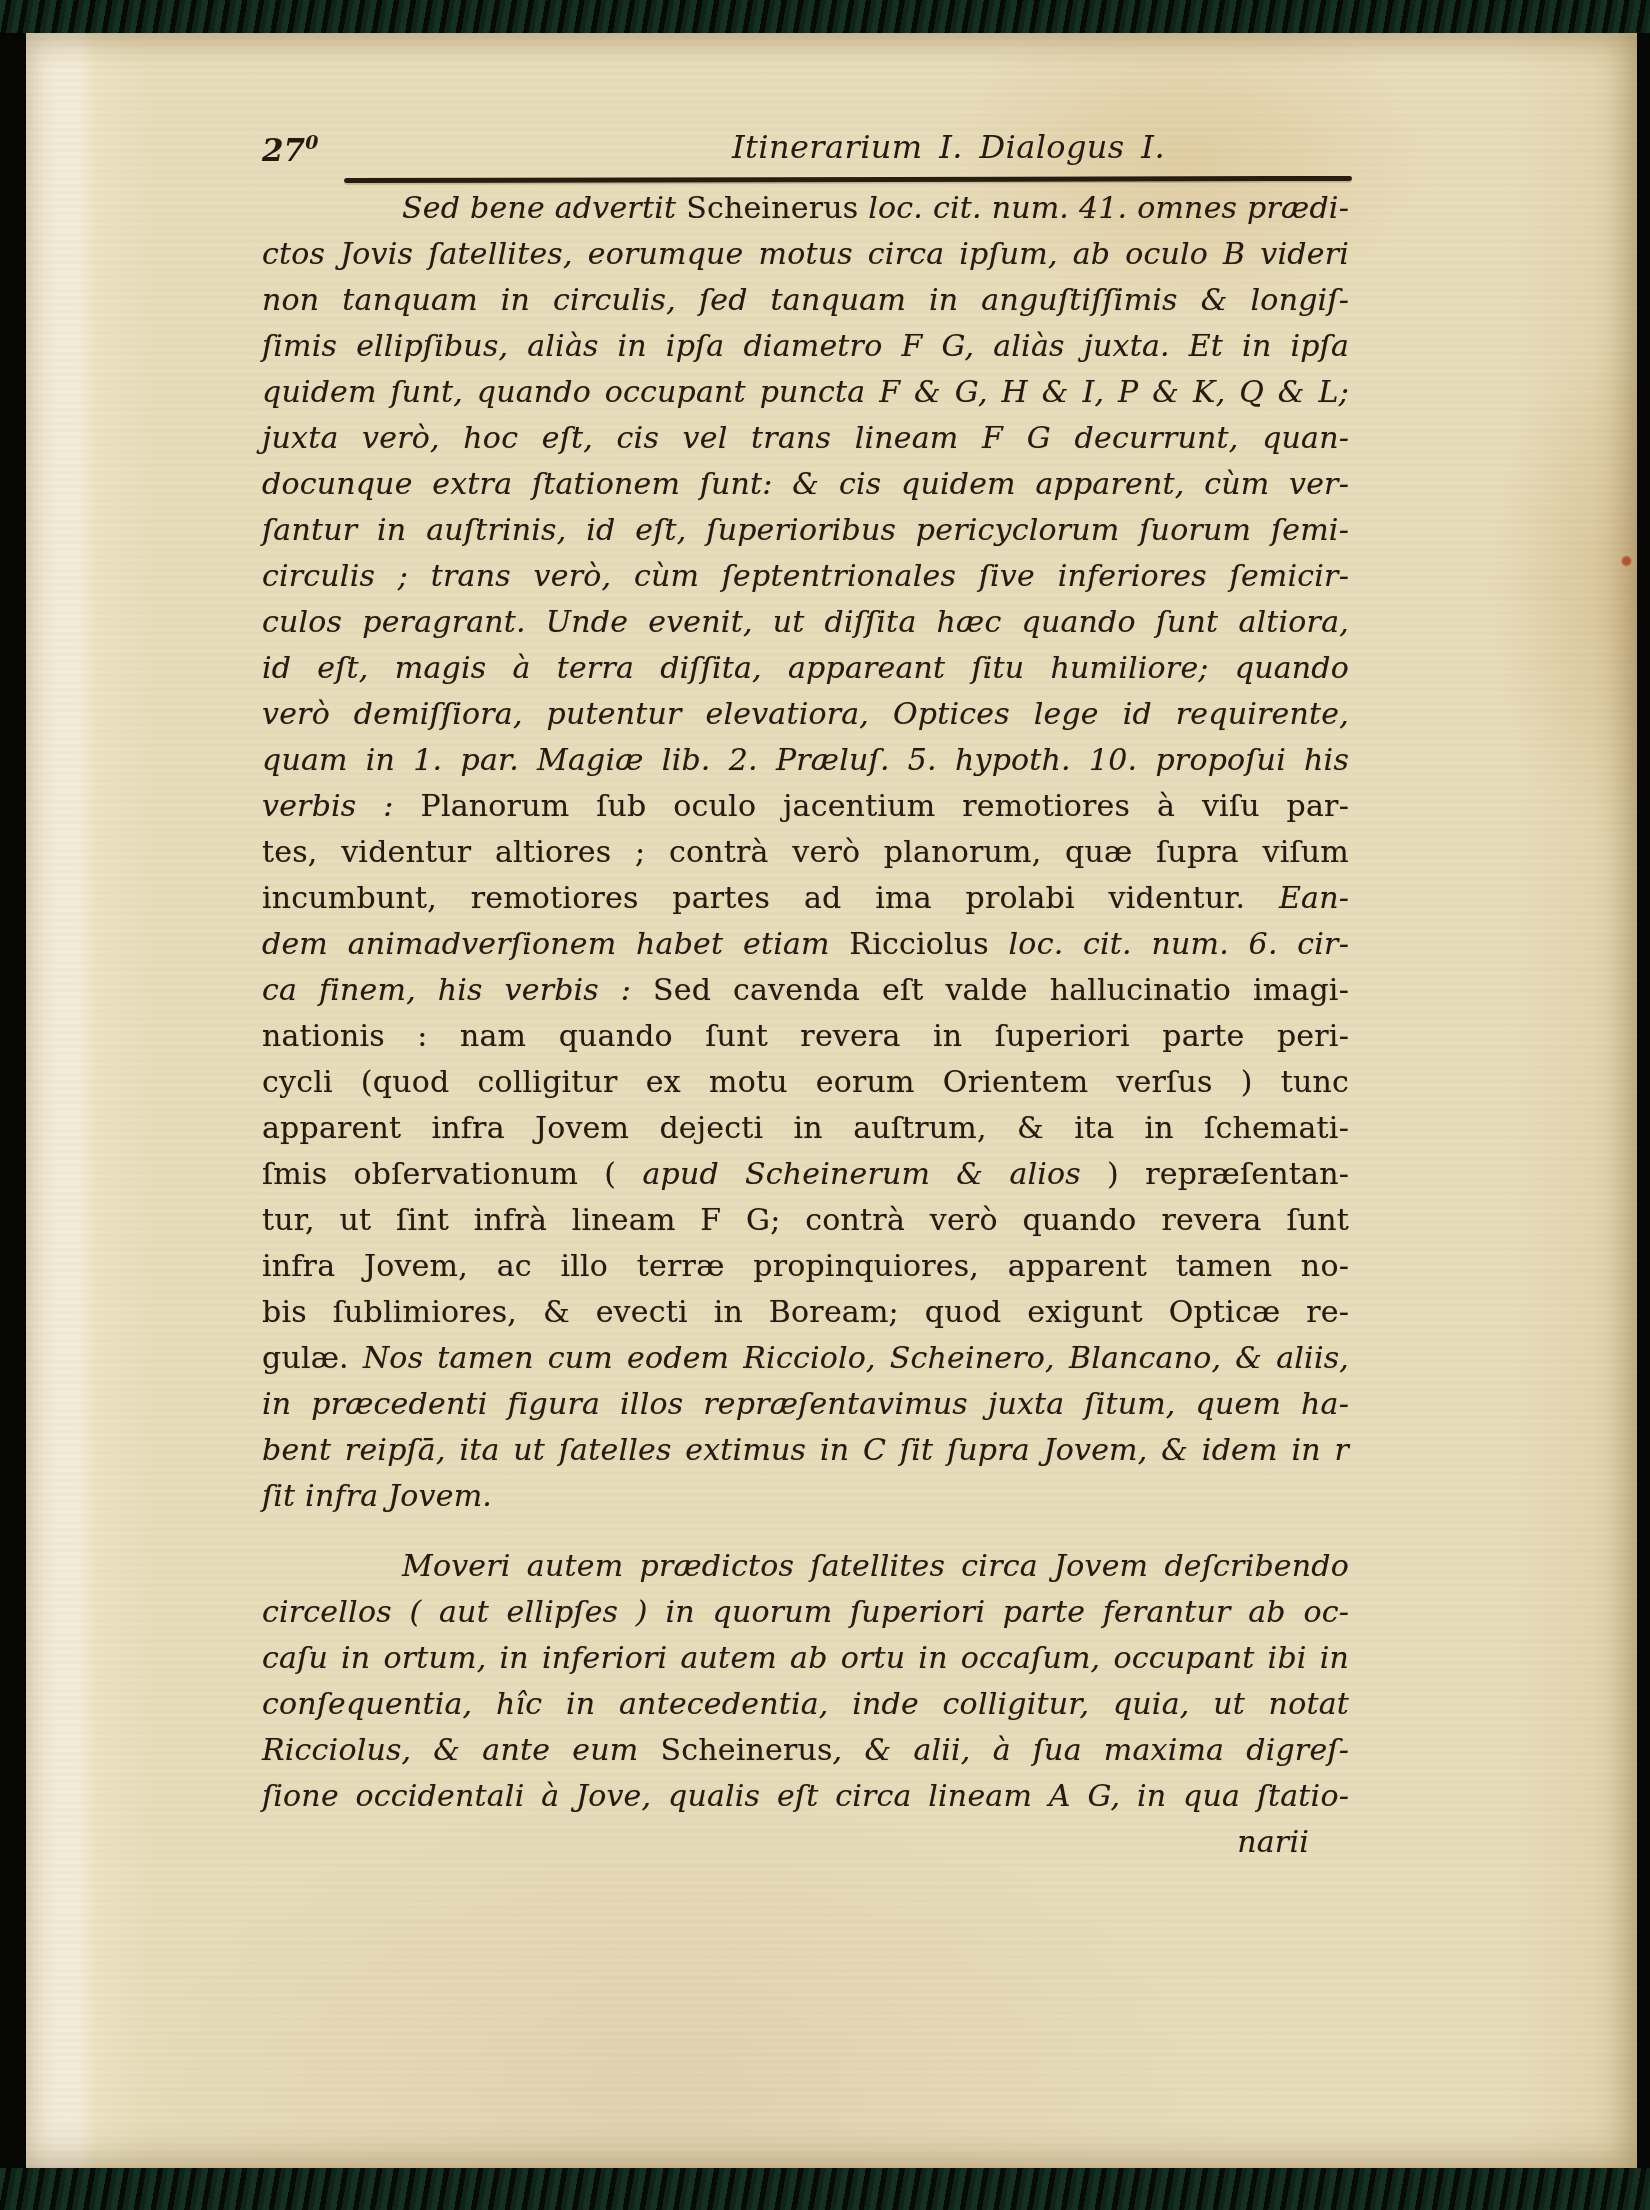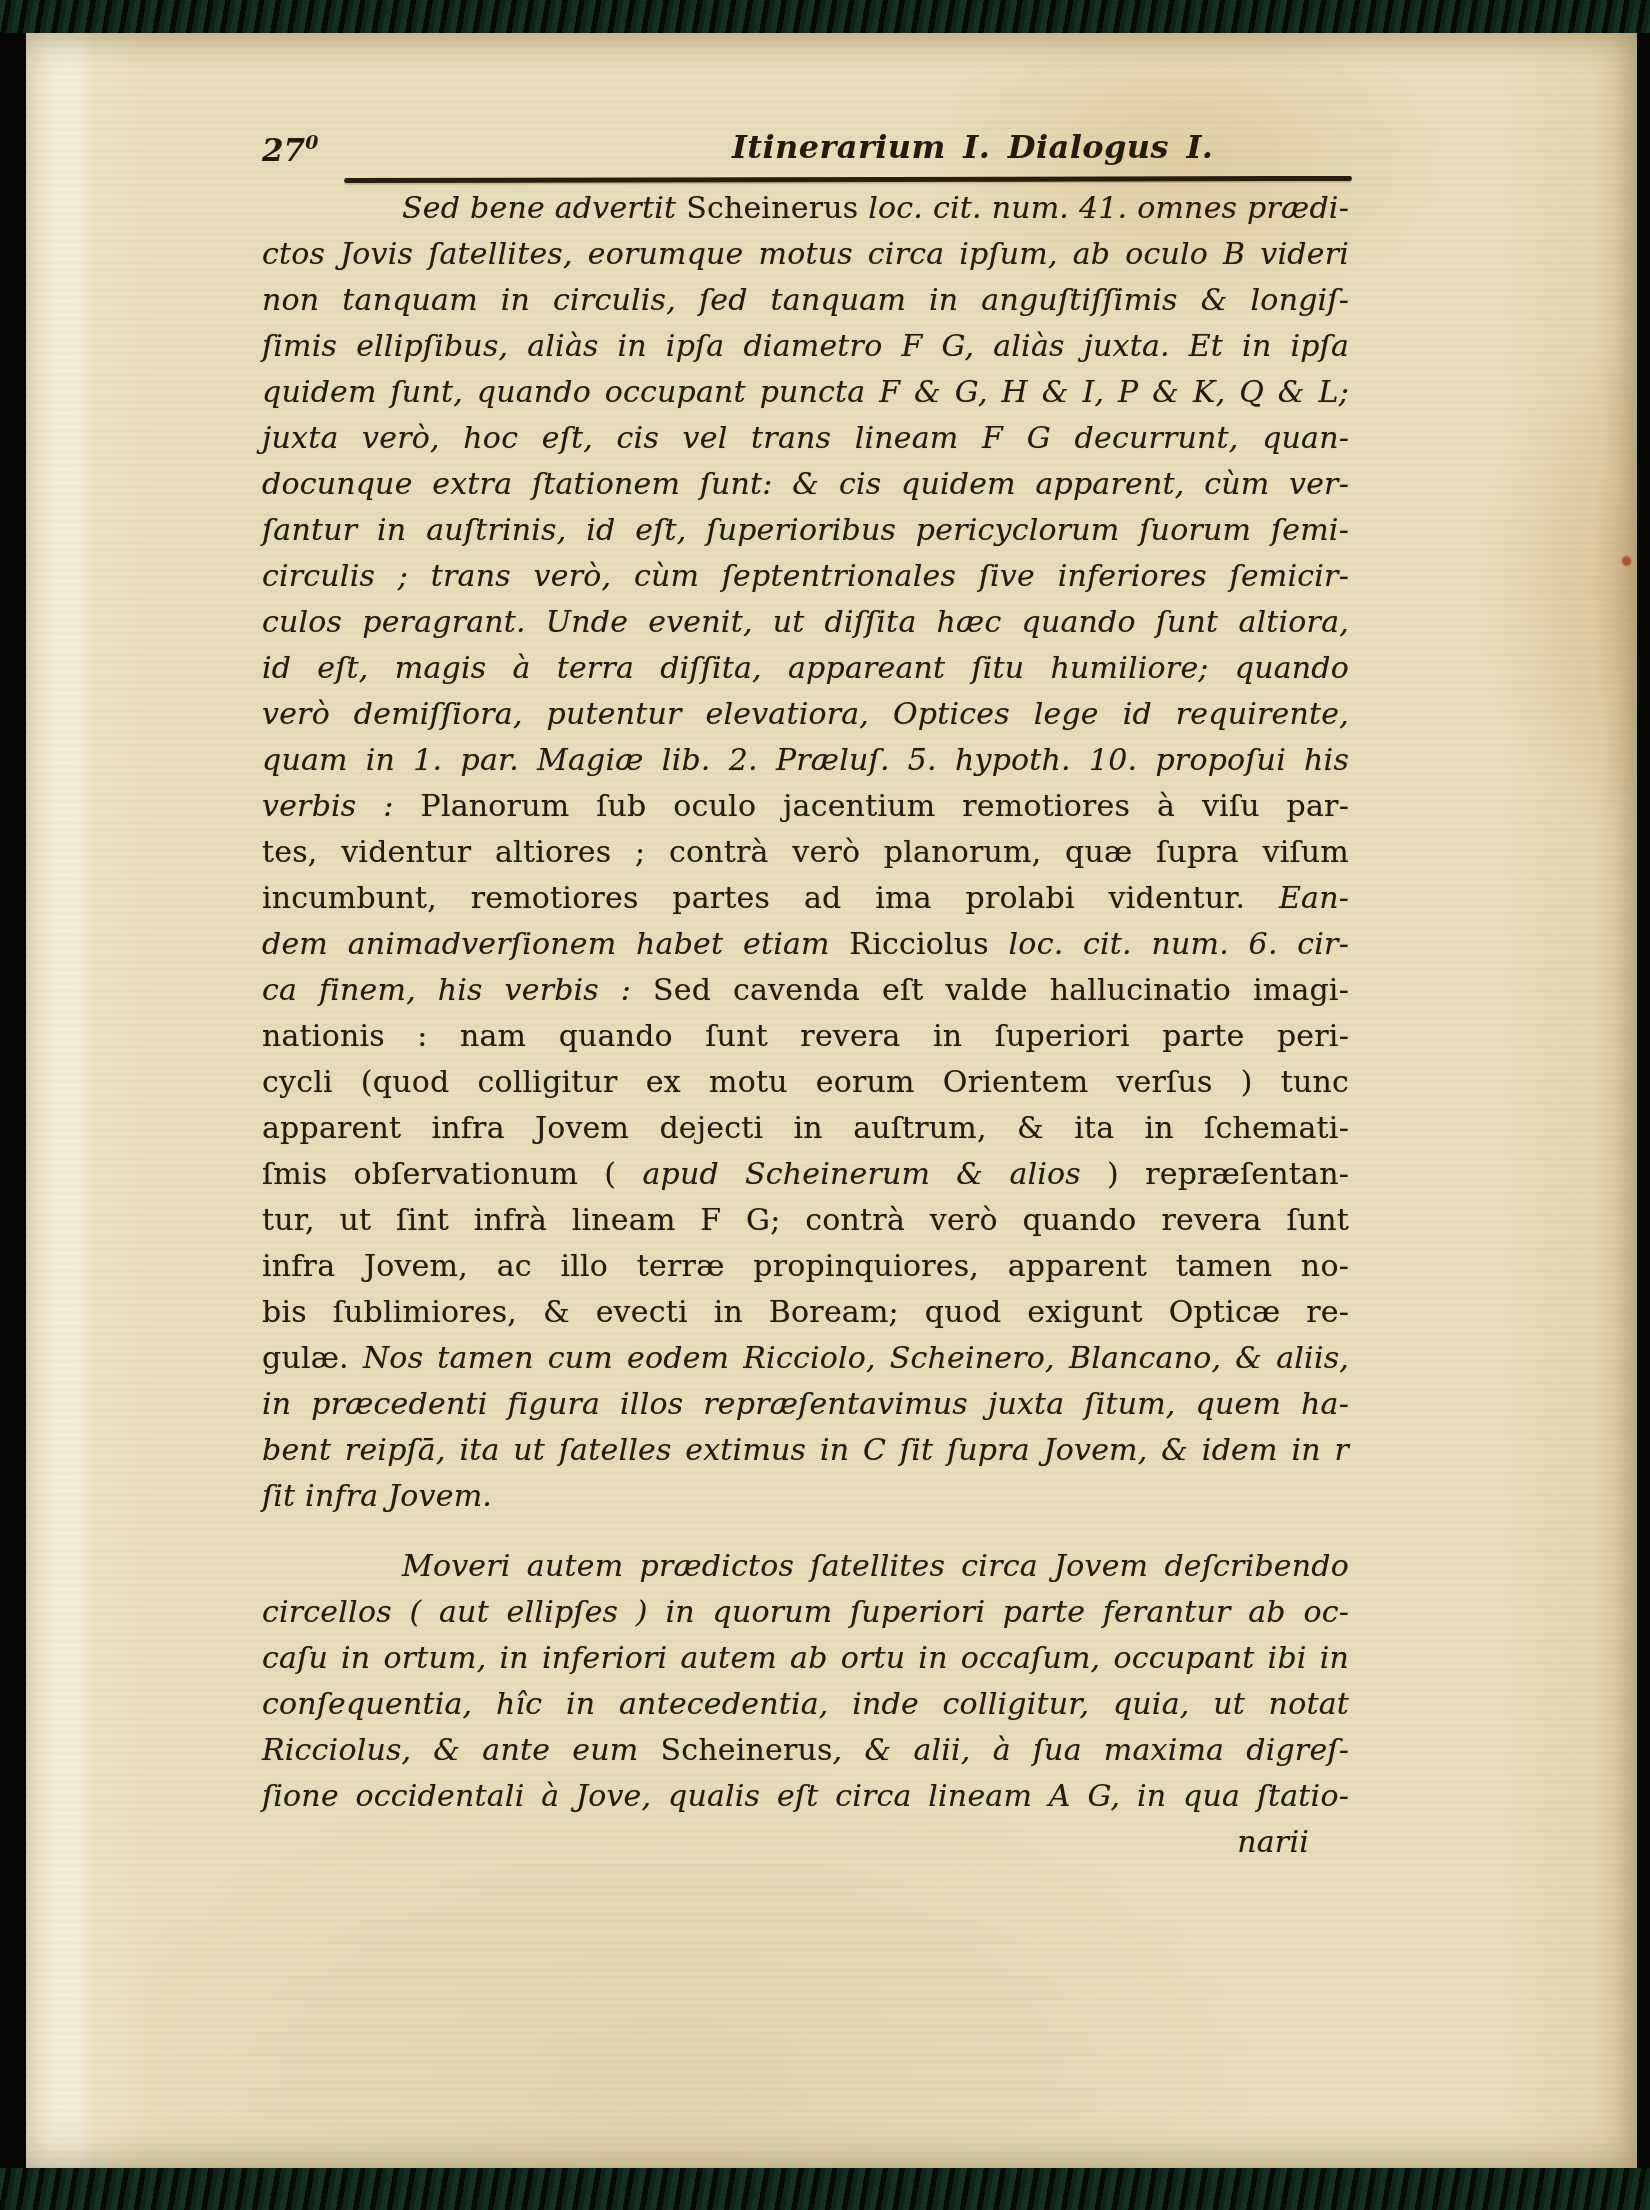--- a/index.html
+++ b/index.html
@@ -19,21 +19,21 @@
          box-shadow:inset -14px 0 30px rgba(120,90,40,.22),
                     inset 0 12.2px 26px rgba(115,85,40,.18),
                     inset 0 -17.5px 35px rgba(115,88,45,.16);}
   #grain{position:absolute;inset:0;pointer-events:none;
          background:repeating-linear-gradient(0deg, rgba(125,95,55,.03) 0 2.6px, transparent 2.6px 7px);}
   #stain-dot{position:absolute;left:1621px;top:555px;width:10.5px;height:12.2px;border-radius:50%;
              background:radial-gradient(circle,#b4512e 0 40%,rgba(180,81,46,0) 75%);}
   #header-number{position:absolute;left:262px;top:131px;font-size:31px;font-weight:bold;
                  font-style:italic;color:#241a0e;}
   #header-number sup{font-size:19px;vertical-align:12.2px;}
-  #header-title{position:absolute;left:732px;top:128px;font-size:32px;font-weight:bold;
+  #header-title{position:absolute;left:732px;top:128px;font-size:32px;font-weight:normal;
                 font-style:italic;color:#241a0e;word-spacing:6.1px;letter-spacing:0.4px;}
   #header-rule{position:absolute;left:344px;top:177px;width:1008px;height:5.2px;
                background:#261c10;border-radius:2.6px;transform:rotate(-.12deg);
                box-shadow:0 1.7px 0 rgba(90,70,40,.25);}
   #text-block{position:absolute;left:262px;top:185px;width:1087px;color:#261a0e;
               font-size:30px;line-height:46px;letter-spacing:0.2px;}
   .line{text-align:justify;text-align-last:justify;height:46px;overflow:visible;
         text-shadow:0 0 0.9px rgba(38,26,14,.35);}
   .line.indent{text-indent:140px;}
   .line.short{text-align-last:left;}

